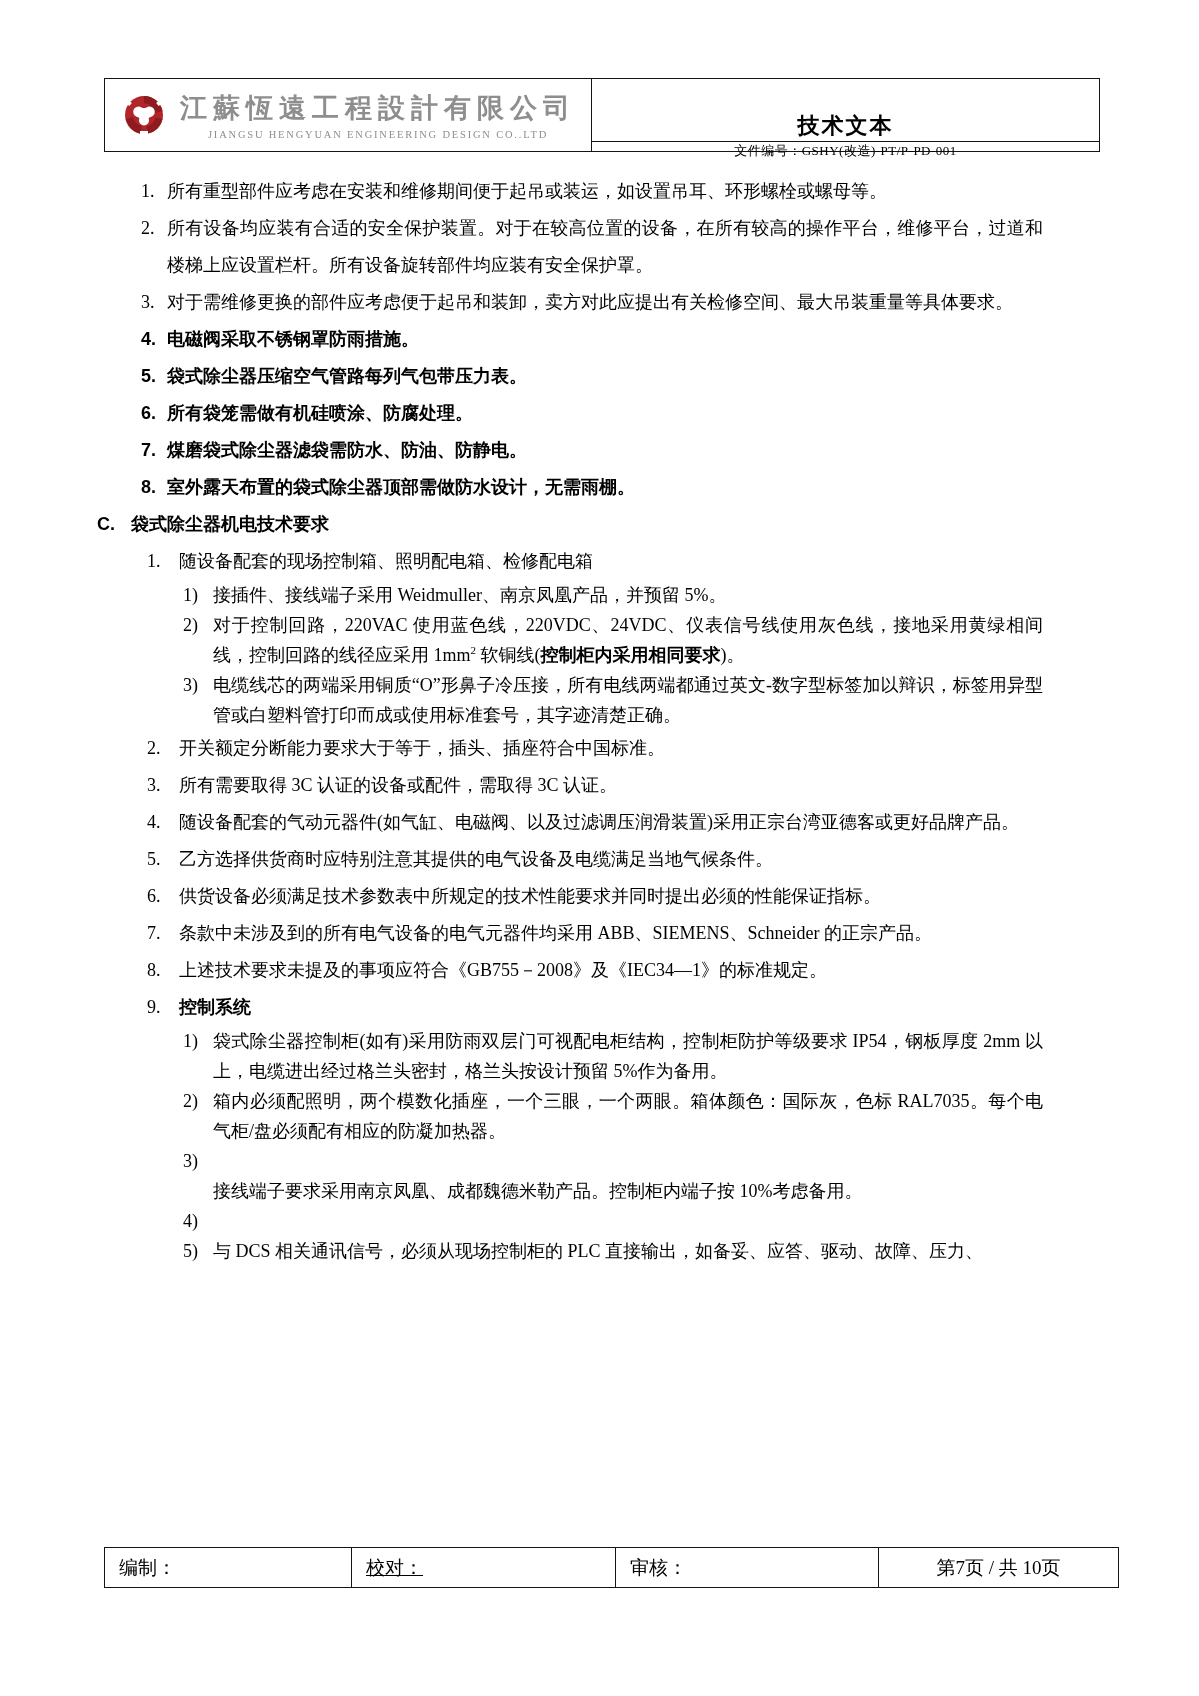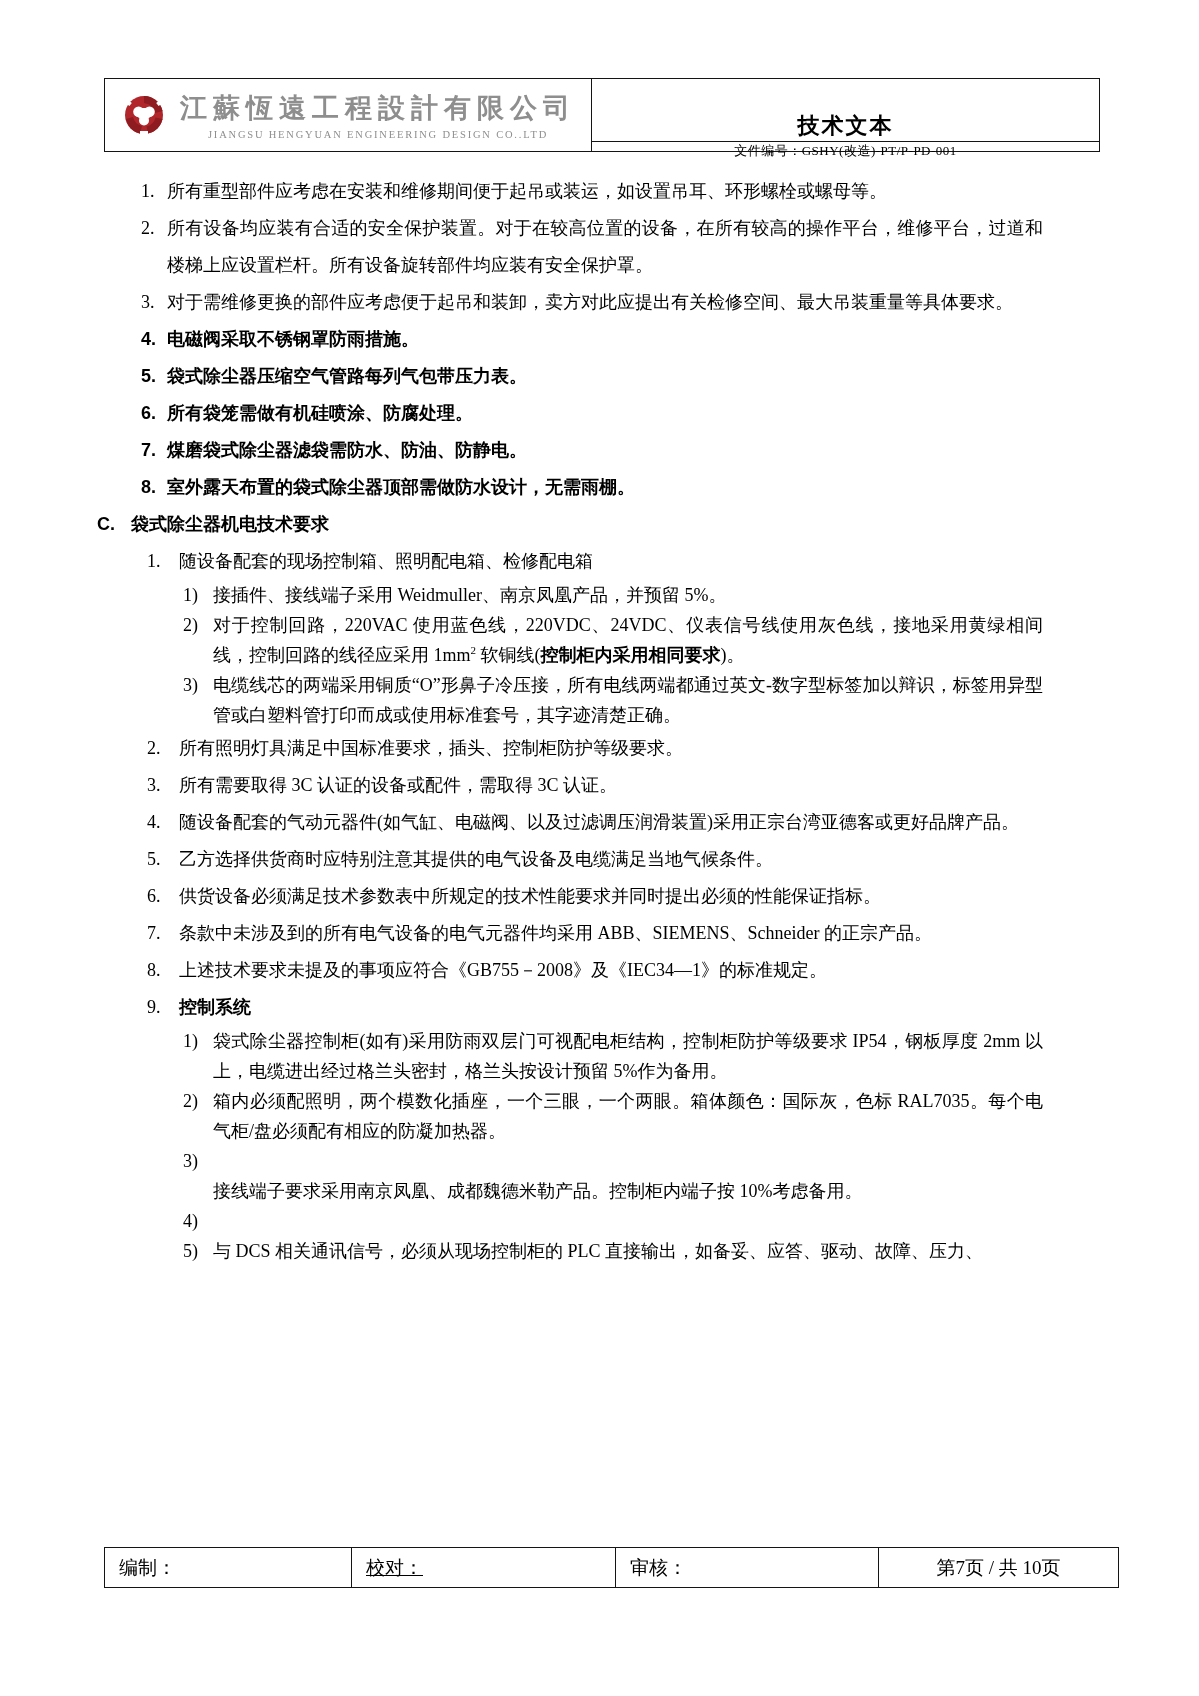--- a/index.html
+++ b/index.html
@@ -132,21 +132,21 @@
       <span class="num">2)</span>
       <div class="txt"><span>对于控制回路，220VAC 使用蓝色线，220VDC、24VDC、仪表信号线使用灰色线，接地采用黄绿相间线，控制回路的线径应采用 1mm</span><sup>2</sup><span> 软铜线(</span><b>控制柜内采用相同要求</b><span>)。</span></div>
     </div>
     <div class="row sub-item sub">
       <span class="num">3)</span>
       <div class="txt">电缆线芯的两端采用铜质“O”形鼻子冷压接，所有电线两端都通过英文-数字型标签加以辩识，标签用异型管或白塑料管打印而成或使用标准套号，其字迹清楚正确。</div>
     </div>
 
     <div class="row c-item main">
       <span class="num">2.</span>
-      <div class="txt">所有照明灯具满足中国标准要求，插头、控制柜防护等级要求。</div>
+      <div class="txt">开关额定分断能力要求大于等于，插头、插座符合中国标准。</div>
     </div>
     <div class="row c-item main">
       <span class="num">3.</span>
       <div class="txt">所有需要取得 3C 认证的设备或配件，需取得 3C 认证。</div>
     </div>
     <div class="row c-item main">
       <span class="num">4.</span>
       <div class="txt">随设备配套的气动元器件(如气缸、电磁阀、以及过滤调压润滑装置)采用正宗台湾亚德客或更好品牌产品。</div>
     </div>
     <div class="row c-item main">

